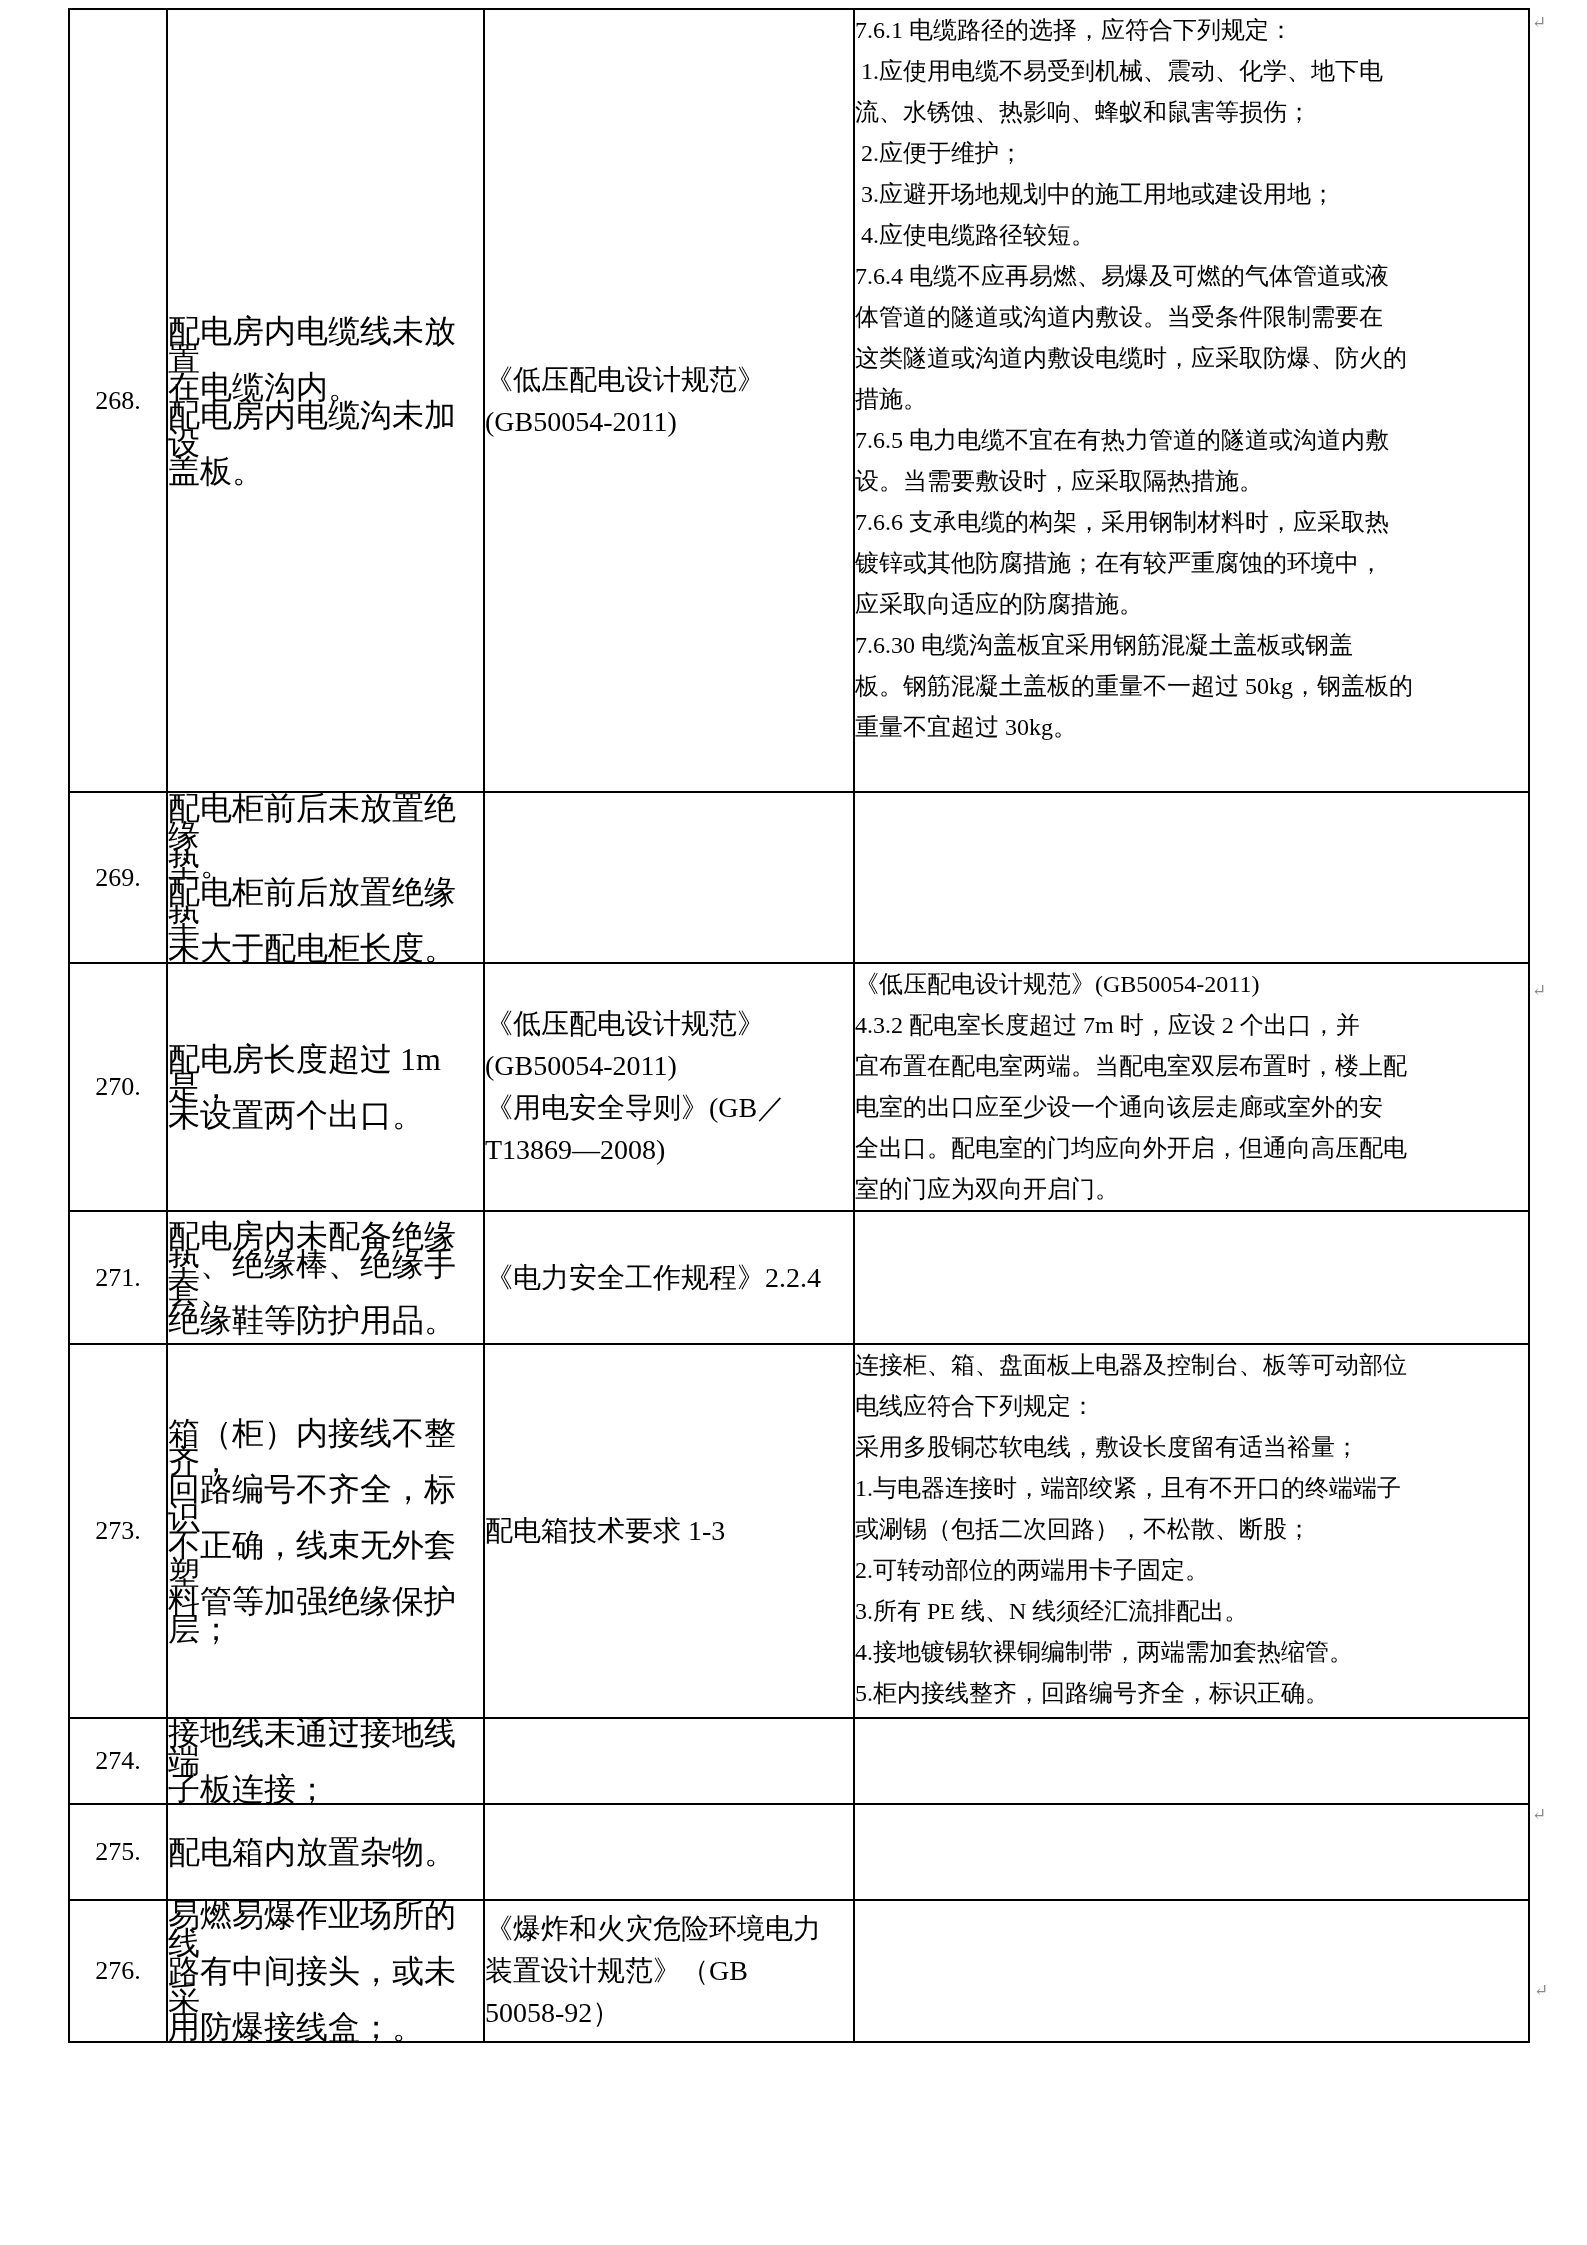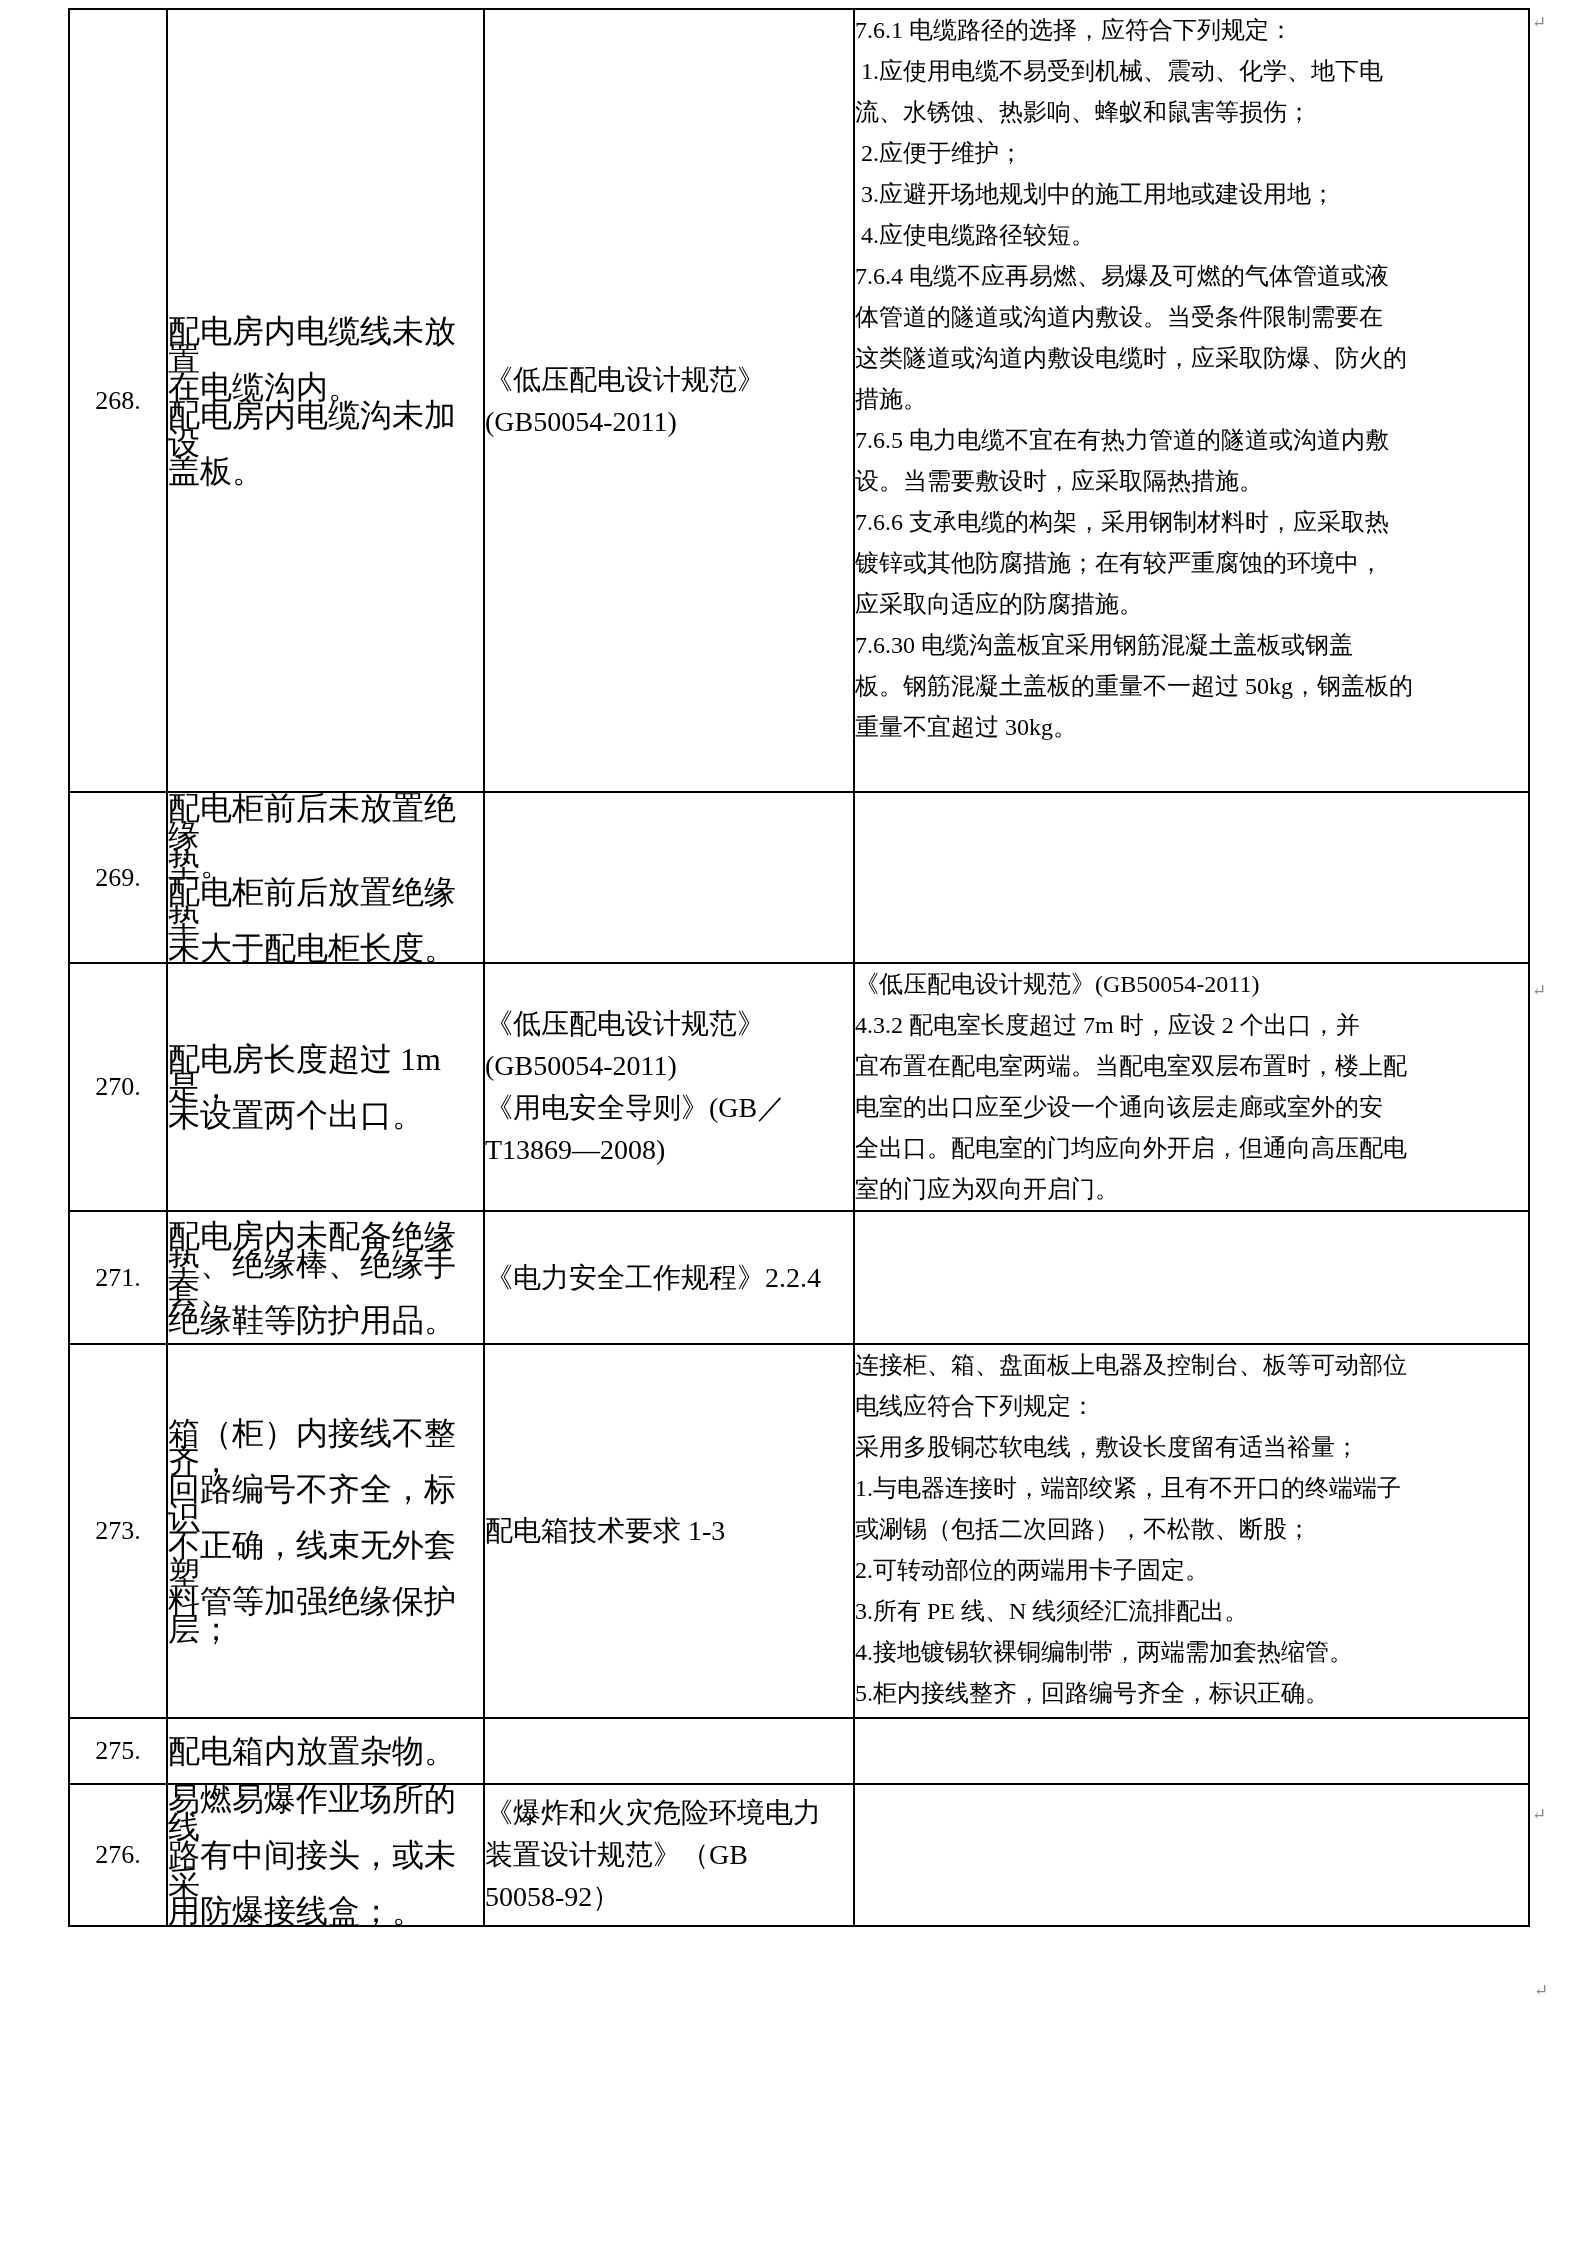--- a/index.html
+++ b/index.html
@@ -178,21 +178,34 @@
 电线应符合下列规定：
 采用多股铜芯软电线，敷设长度留有适当裕量；
 1.与电器连接时，端部绞紧，且有不开口的终端端子
 或涮锡（包括二次回路），不松散、断股；
 2.可转动部位的两端用卡子固定。
 3.所有 PE 线、N 线须经汇流排配出。
 4.接地镀锡软裸铜编制带，两端需加套热缩管。
 5.柜内接线整齐，回路编号齐全，标识正确。</div>
           </td>
       </tr>
-      <tr style="height:66px">
+      <tr style="height:84px">
+        <td class="cell-no"><span class="pre">274.</span></td>
+        <td class="cell-issue">
+            <div class="pre">接地线未通过接地线端
+子板连接；</div>
+          </td>
+        <td class="cell-basis">
+            <div class="pre"></div>
+          </td>
+        <td class="cell-reg">
+            <div class="pre"></div>
+          </td>
+      </tr>
+      <tr style="height:96px">
         <td class="cell-no"><span class="pre">275.</span></td>
         <td class="cell-issue">
             <div class="pre">配电箱内放置杂物。</div>
           </td>
         <td class="cell-basis">
             <div class="pre"></div>
           </td>
         <td class="cell-reg">
             <div class="pre"></div>
           </td>

